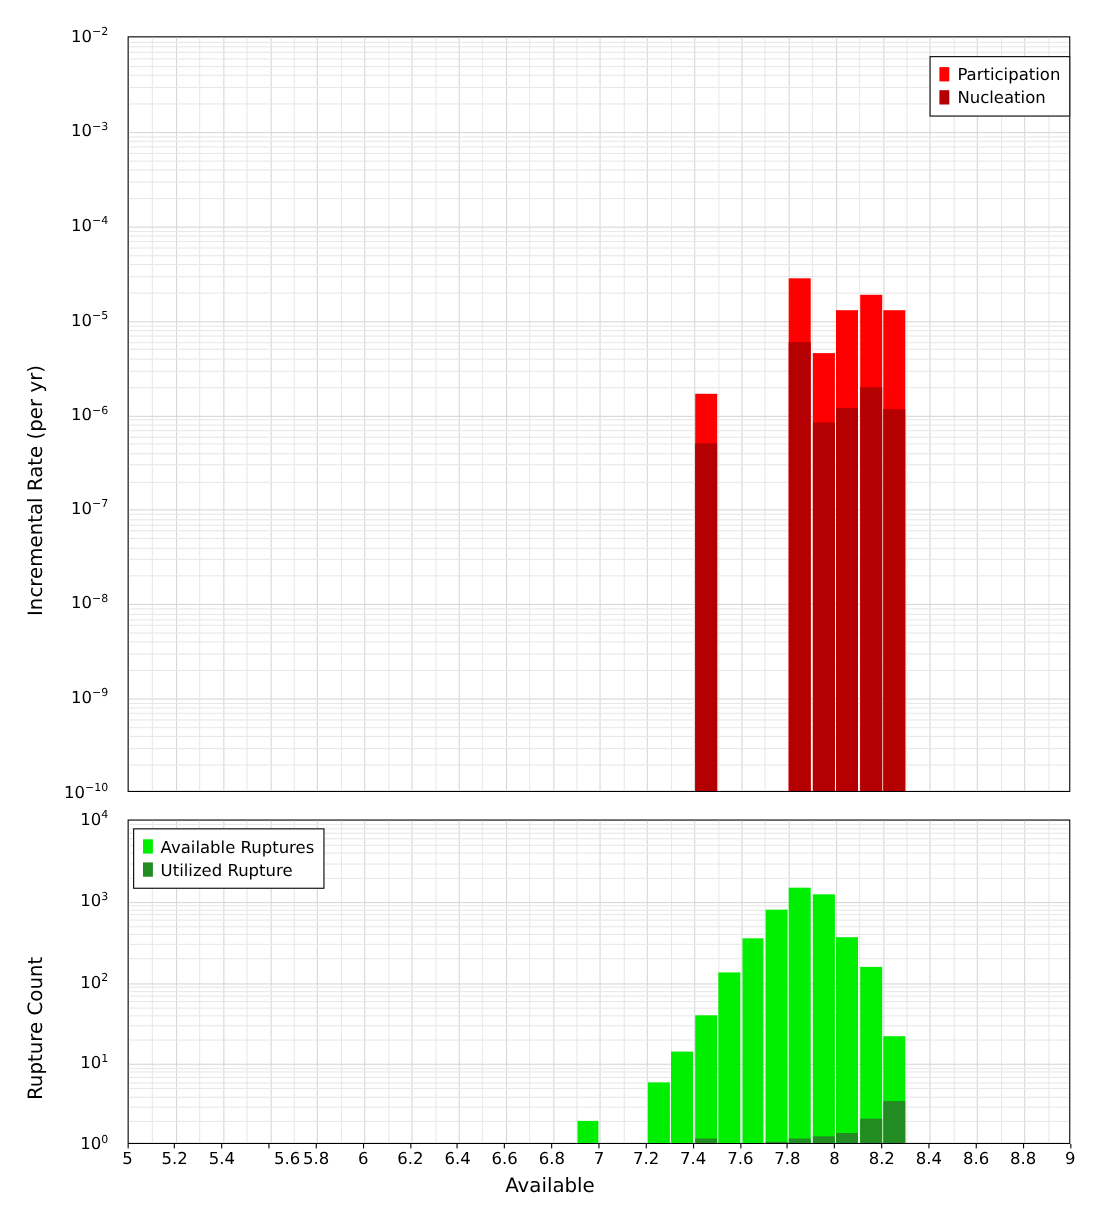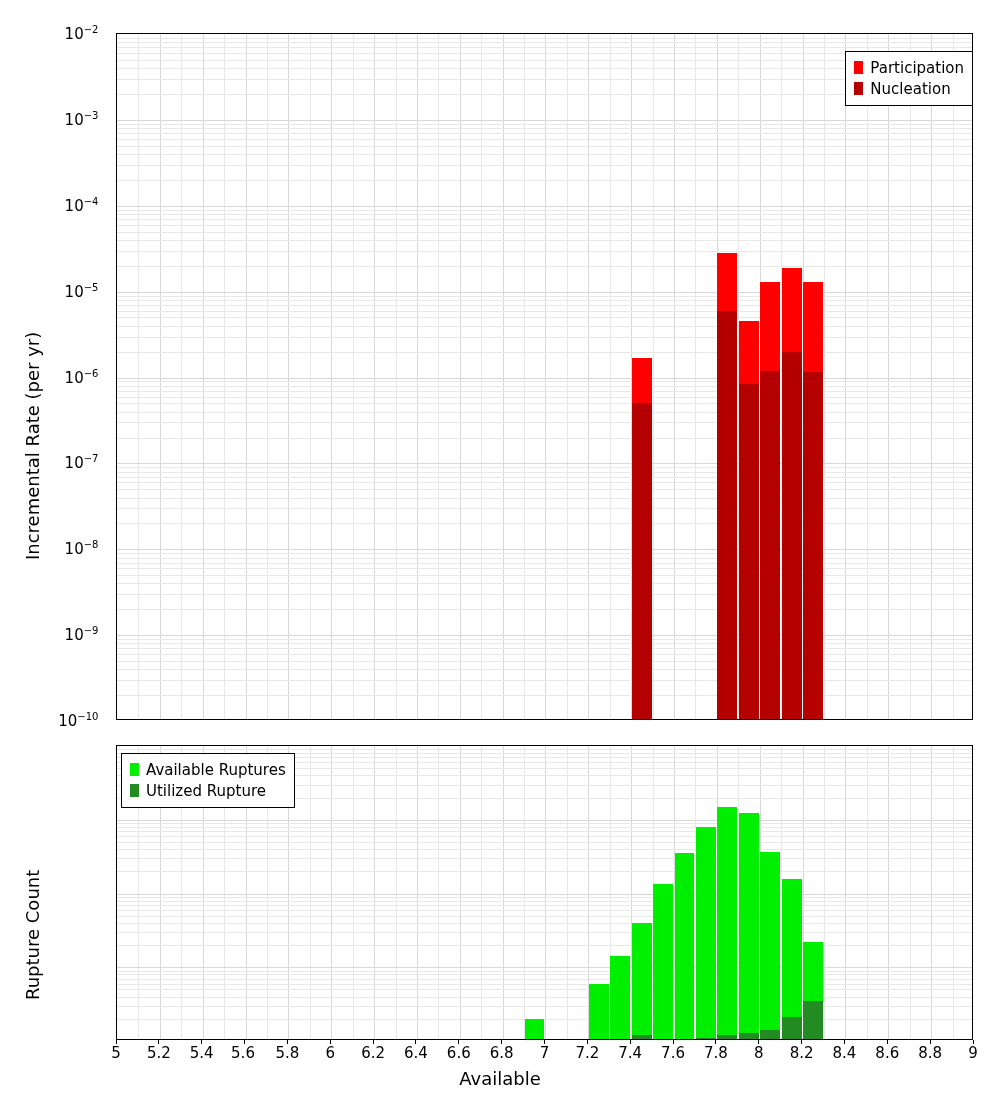--- a/index.html
+++ b/index.html
@@ -409,20 +409,27 @@
       <div class="bar bar-avail" style="left: 664.675px; width: 19.925px; top: 133.463px; height: 161.537px;"></div>
       <div class="bar bar-avail" style="left: 686.1px; width: 19.925px; top: 195.996px; height: 99.0037px;"></div>
       <div class="bar bar-util" style="left: 514.7px; width: 19.925px; top: 289.16px; height: 5.83962px;"></div>
       <div class="bar bar-util" style="left: 578.975px; width: 19.925px; top: 291.947px; height: 3.05271px;"></div>
       <div class="bar bar-util" style="left: 600.4px; width: 19.925px; top: 289.16px; height: 5.83962px;"></div>
       <div class="bar bar-util" style="left: 621.825px; width: 19.925px; top: 286.597px; height: 8.40332px;"></div>
       <div class="bar bar-util" style="left: 643.25px; width: 19.925px; top: 284.223px; height: 10.7769px;"></div>
       <div class="bar bar-util" style="left: 664.675px; width: 19.925px; top: 271.236px; height: 23.7637px;"></div>
       <div class="bar bar-util" style="left: 686.1px; width: 19.925px; top: 254.875px; height: 40.125px;"></div>
     </div>
+  <div class="ytick-col" id="ytick-col-bottom">
+      <div class="ytick" style="top: 0px;">10<sup>4</sup>&nbsp;&nbsp;</div>
+      <div class="ytick" style="top: 73.75px;">10<sup>3</sup>&nbsp;&nbsp;</div>
+      <div class="ytick" style="top: 147.5px;">10<sup>2</sup>&nbsp;&nbsp;</div>
+      <div class="ytick" style="top: 221.25px;">10<sup>1</sup>&nbsp;&nbsp;</div>
+      <div class="ytick" style="top: 295px;">10<sup>0</sup>&nbsp;&nbsp;</div>
+    </div>
 
   <div id="ylabel-bottom">Rupture Count</div>
 
   <div class="legend" id="legend-bottom">
     <div class="legend-row">
       <span class="legend-swatch" style="background:#00ee00"></span>
       <span class="legend-label">Available Ruptures</span>
     </div>
     <div class="legend-row">
       <span class="legend-swatch" style="background:#228b22"></span>
@@ -430,21 +437,21 @@
     </div>
   </div>
 
   <div id="xticks-container">
       <div class="xtick" style="left: 116px;">5</div>
       <div class="tickmark" style="left: 115.5px; top: 1040px; width: 1px; height: 4px;"></div>
       <div class="xtick" style="left: 158.85px;">5.2</div>
       <div class="tickmark" style="left: 158.35px; top: 1040px; width: 1px; height: 4px;"></div>
       <div class="xtick" style="left: 201.7px;">5.4</div>
       <div class="tickmark" style="left: 201.2px; top: 1040px; width: 1px; height: 4px;"></div>
-      <div class="xtick" style="left: 243px;">5.6</div>
+      <div class="xtick" style="left: 261px;">5.6</div>
       <div class="tickmark" style="left: 244.05px; top: 1040px; width: 1px; height: 4px;"></div>
       <div class="xtick" style="left: 287.4px;">5.8</div>
       <div class="tickmark" style="left: 286.9px; top: 1040px; width: 1px; height: 4px;"></div>
       <div class="xtick" style="left: 330.25px;">6</div>
       <div class="tickmark" style="left: 329.75px; top: 1040px; width: 1px; height: 4px;"></div>
       <div class="xtick" style="left: 373.1px;">6.2</div>
       <div class="tickmark" style="left: 372.6px; top: 1040px; width: 1px; height: 4px;"></div>
       <div class="xtick" style="left: 415.95px;">6.4</div>
       <div class="tickmark" style="left: 415.45px; top: 1040px; width: 1px; height: 4px;"></div>
       <div class="xtick" style="left: 458.8px;">6.6</div>

